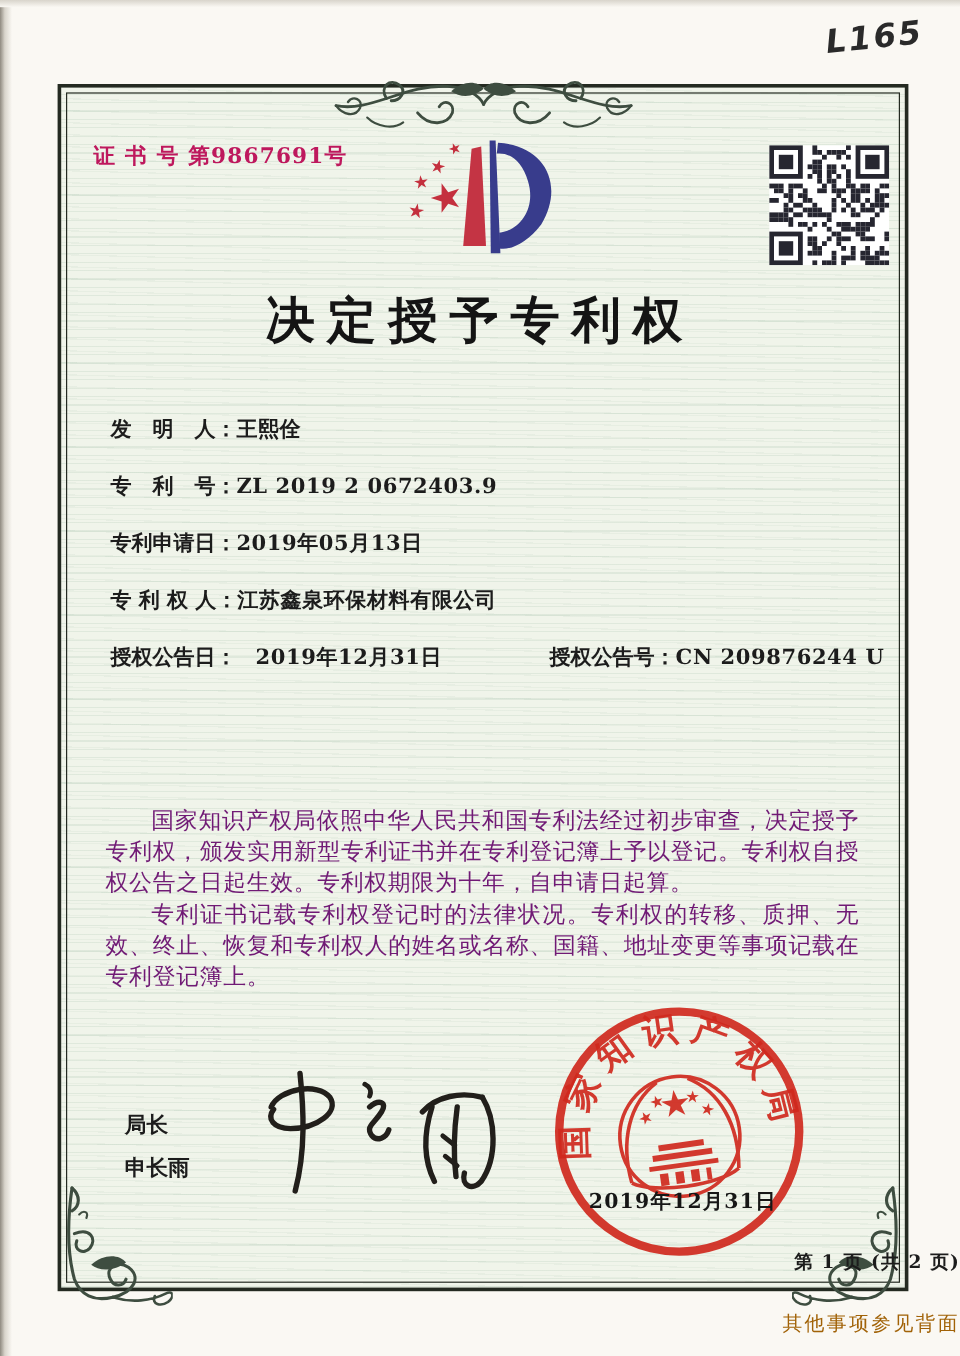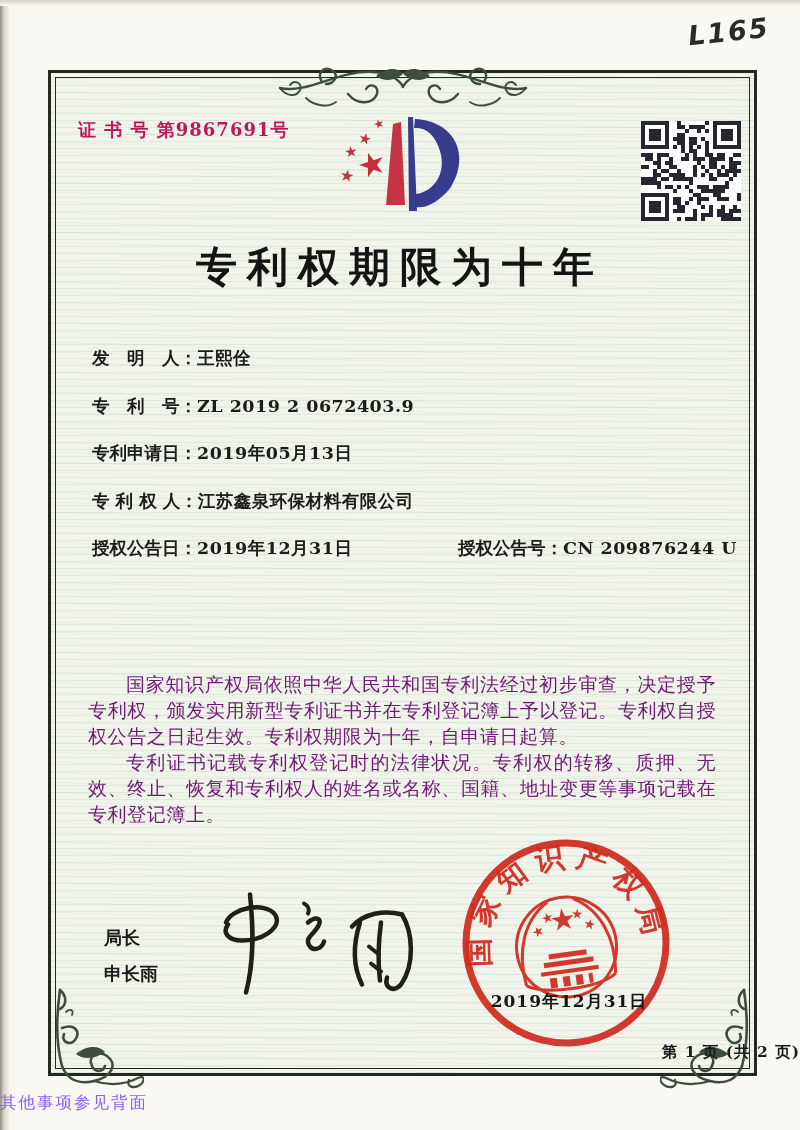--- a/index.html
+++ b/index.html
@@ -52,21 +52,21 @@
     position:absolute;left:0;right:0;top:240px;text-align:center;
     font-size:41px;font-weight:700;letter-spacing:10px;color:#141414;
   }
 
   .fields{position:absolute;left:92px;top:346px;right:62px;font-size:17.5px;font-weight:600;}
   .field-row{display:flex;line-height:24px;margin-bottom:23.5px;white-space:nowrap;}
   .field-label{flex:none;}
   .field-value{letter-spacing:0.5px;}
   .grant-row{display:flex;line-height:24px;white-space:nowrap;}
   .grant-pair{display:flex;}
-  .grant-pair.first{width:366px;flex:none;}
+  .grant-pair.first{width:366px;flex:none;gap:16px;}
 
   .paras{
     position:absolute;left:88px;right:84px;top:671px;
     font-size:19px;line-height:26px;letter-spacing:0.6px;color:#701a75;
     text-align:justify;
   }
   .paras p{margin:0;text-indent:2em;}
 
   .signer{position:absolute;left:104px;top:920px;font-size:18px;font-weight:700;line-height:36px;}
   .autograph{position:absolute;left:212px;top:886px;width:230px;height:115px;color:#221f1b;}
@@ -75,22 +75,22 @@
   .seal-date{
     position:absolute;left:480px;top:990px;width:178px;text-align:center;
     font-size:17px;font-weight:600;letter-spacing:1px;color:#161616;
   }
 
   .page-number{
     position:absolute;left:0;right:0;top:1042px;text-align:right;
     font-size:15.5px;font-weight:600;letter-spacing:1px;
   }
   .back-note{
-    position:absolute;left:0;right:0;top:1092px;text-align:left;
-    font-size:16.5px;letter-spacing:2px;color:#8b5cf6;
+    position:absolute;left:0;right:0;top:1092px;text-align:right;
+    font-size:16.5px;letter-spacing:2px;color:#a16207;
   }
 </style>
 </head>
 <body>
 
 <svg width="0" height="0" style="position:absolute">
   <defs>
     <polygon id="st" points="0,-1 0.2245,-0.309 0.951,-0.309 0.363,0.118 0.588,0.809 0,0.382 -0.588,0.809 -0.363,0.118 -0.951,-0.309 -0.2245,-0.309"></polygon>
     <g id="corner-orn" fill="none" stroke="currentColor" stroke-width="2.6" stroke-linecap="round">
       <path d="M30,2 C26,30 26,56 32,78 C37,91 48,97 64,93"></path>
@@ -362,21 +362,21 @@
       <rect x="1" y="1" width="5" height="5" fill="#ffffff"></rect>
       <rect x="2" y="2" width="3" height="3" fill="#262630"></rect>
       <rect x="18" y="0" width="7" height="7" fill="#262630"></rect>
       <rect x="19" y="1" width="5" height="5" fill="#ffffff"></rect>
       <rect x="20" y="2" width="3" height="3" fill="#262630"></rect>
       <rect x="0" y="18" width="7" height="7" fill="#262630"></rect>
       <rect x="1" y="19" width="5" height="5" fill="#ffffff"></rect>
       <rect x="2" y="20" width="3" height="3" fill="#262630"></rect>
     </svg>
 
-  <div class="title">专利权期限为十年</div>
+  <div class="title">决定授予专利权</div>
 
   <div class="fields">
     <div class="field-row">
       <span class="field-label">发　明　人：</span>
       <span class="field-value">王熙佺</span>
     </div>
     <div class="field-row">
       <span class="field-label">专　利　号：</span>
       <span class="field-value">ZL 2019 2 0672403.9</span>
     </div>

